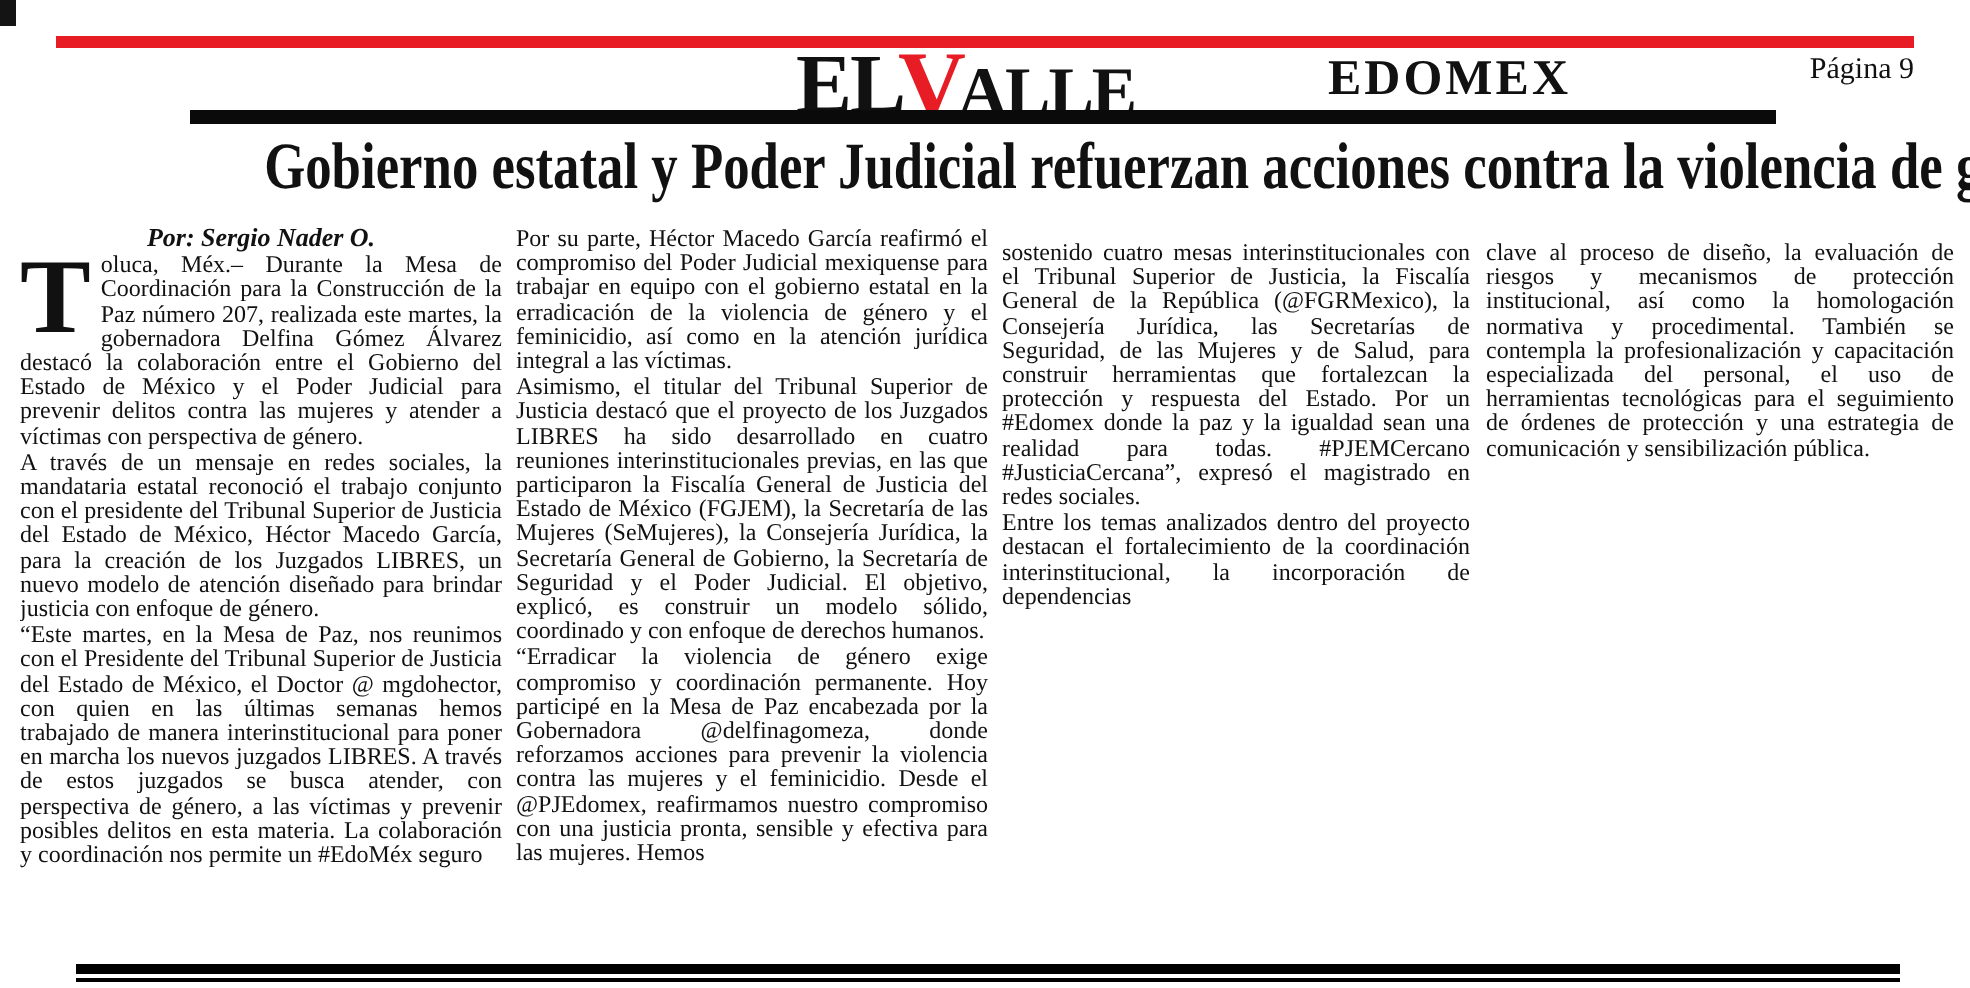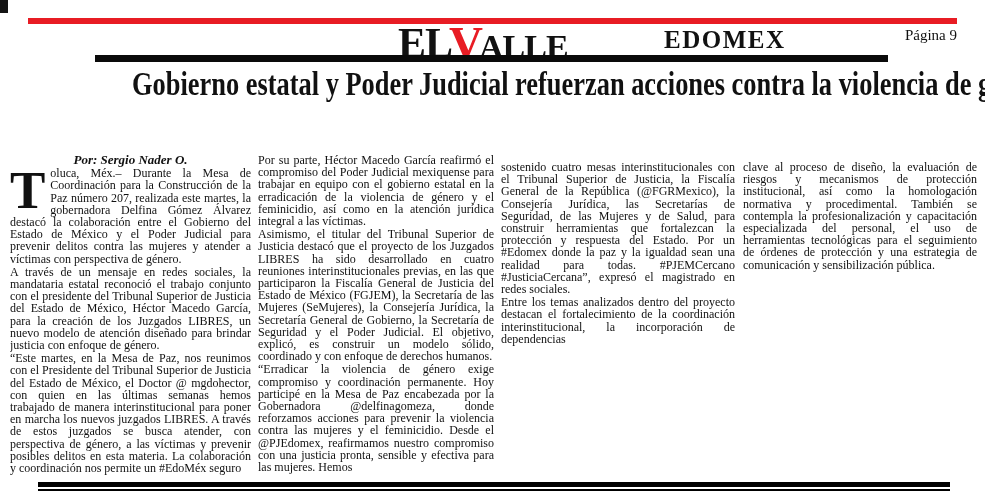--- a/index.html
+++ b/index.html
@@ -14,21 +14,21 @@
   .masthead .m-v{font-size:47px;color:#e81c24;margin:0 -3px;position:relative;top:3px;}
   .masthead .m-alle{font-size:34px;}
   .section-title{position:absolute;left:650px;top:26px;font-size:25px;font-weight:bold;
                  letter-spacing:1.5px;border-bottom:3px solid #0c4a6e;padding:0 14px 1px;}
   .page-number{position:absolute;right:28px;top:27px;font-size:15px;font-weight:normal;text-align:center;}
   .black-rule{position:absolute;left:95px;top:55px;width:793px;height:7px;background:#0a0a0a;}
   .headline{position:absolute;top:64px;left:0;width:985px;margin:0;text-align:center;
             font-weight:bold;font-size:33px;white-space:nowrap;line-height:1.25;}
   .headline span{display:inline-block;transform:scaleX(0.80);transform-origin:50% 50%;}
   .body-grid{position:absolute;top:113px;left:10px;width:967px;bottom:14px;display:flex;gap:7px;}
-  .col{font-size:12px;line-height:12.2px;text-align:justify;overflow:hidden;margin-top:41px;}
+  .col{font-size:12px;line-height:12.2px;text-align:justify;overflow:hidden;}
   .col p{margin:0 0 1px 0;}
   .col-1{width:241px;}
   .col-2{width:236px;}
   .right-zone{width:476px;display:flex;flex-direction:row;padding-top:7px;}
   .photo-wrap{height:171px;margin-bottom:9px;}
   .photo-wrap svg{width:100%;height:100%;display:block;}
   .cols-34{display:flex;gap:8px;flex:1;}
   .col-3{width:234px;}
   .col-4{width:234px;}
   .byline{text-align:center;font-weight:bold;font-style:italic;font-size:13px;margin:0 0 2px 0;}

